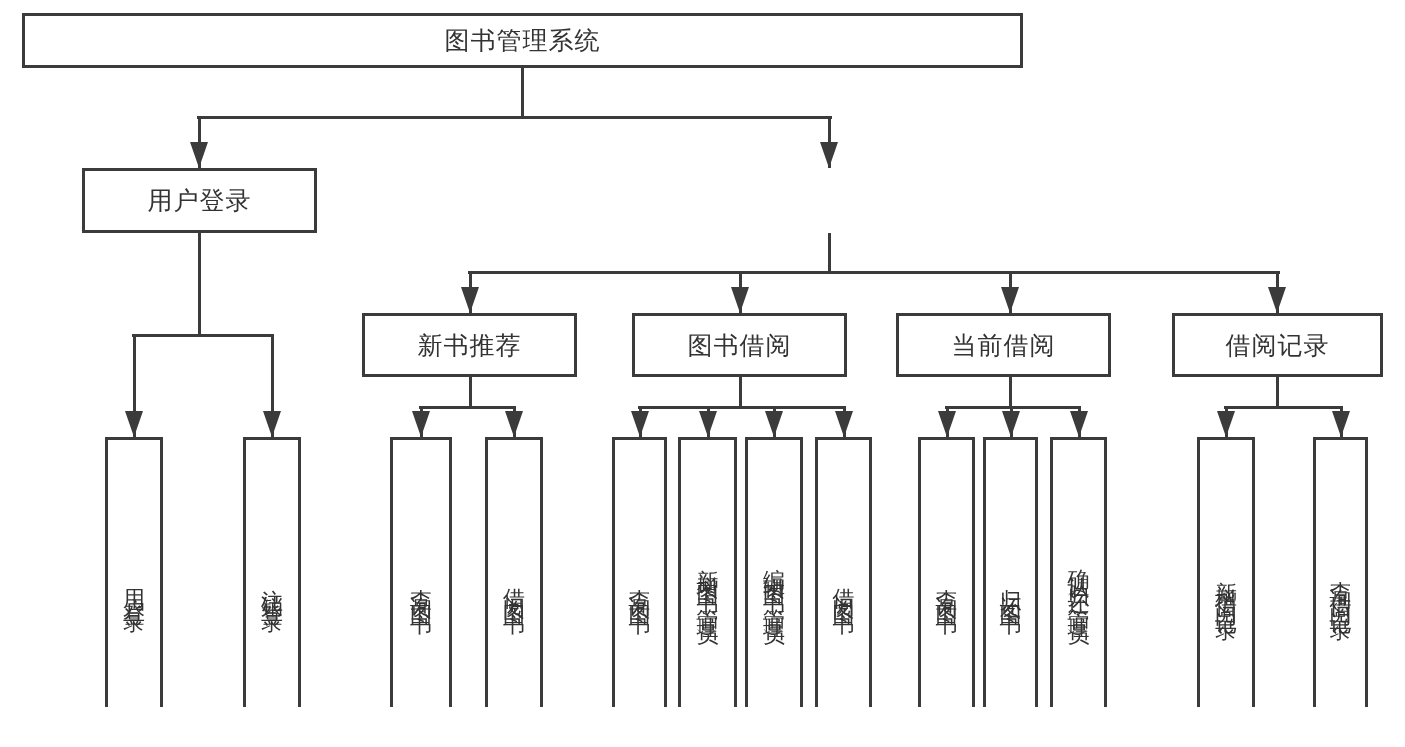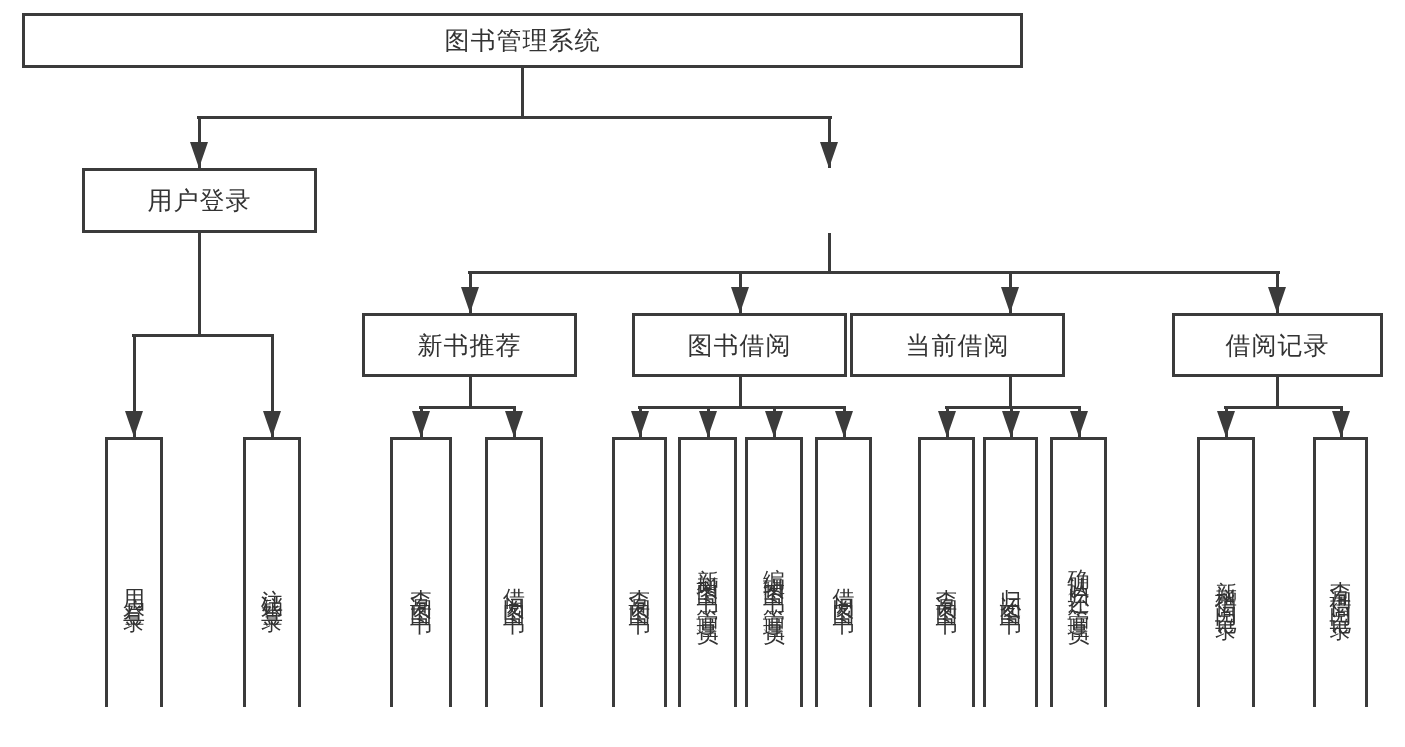--- a/index.html
+++ b/index.html
@@ -57,21 +57,21 @@
   <div class="vline" style="left:739px;top:273px;height:40px"></div>
   <div class="vline" style="left:1009px;top:273px;height:40px"></div>
   <div class="vline" style="left:1276px;top:273px;height:40px"></div>
   <div class="arrow" style="left:461px;top:287px"></div>
   <div class="arrow" style="left:731px;top:287px"></div>
   <div class="arrow" style="left:1001px;top:287px"></div>
   <div class="arrow" style="left:1268px;top:287px"></div>
 
   <div class="box h-box" style="left:362px;top:313px;width:215px;height:64px">新书推荐</div>
   <div class="box h-box" style="left:632px;top:313px;width:215px;height:64px">图书借阅</div>
-  <div class="box h-box" style="left:850px;top:313px;width:215px;height:64px">当前借阅</div>
+  <div class="box h-box" style="left:896px;top:313px;width:215px;height:64px">当前借阅</div>
   <div class="box h-box" style="left:1172px;top:313px;width:211px;height:64px">借阅记录</div>
 
   <div class="vline" style="left:469px;top:377px;height:31px"></div>
   <div class="hline" style="left:419px;top:406px;width:97px"></div>
   <div class="vline" style="left:420px;top:408px;height:29px"></div>
   <div class="vline" style="left:513px;top:408px;height:29px"></div>
   <div class="arrow" style="left:412px;top:411px"></div>
   <div class="arrow" style="left:505px;top:411px"></div>
 
   <div class="vline" style="left:739px;top:377px;height:31px"></div>

